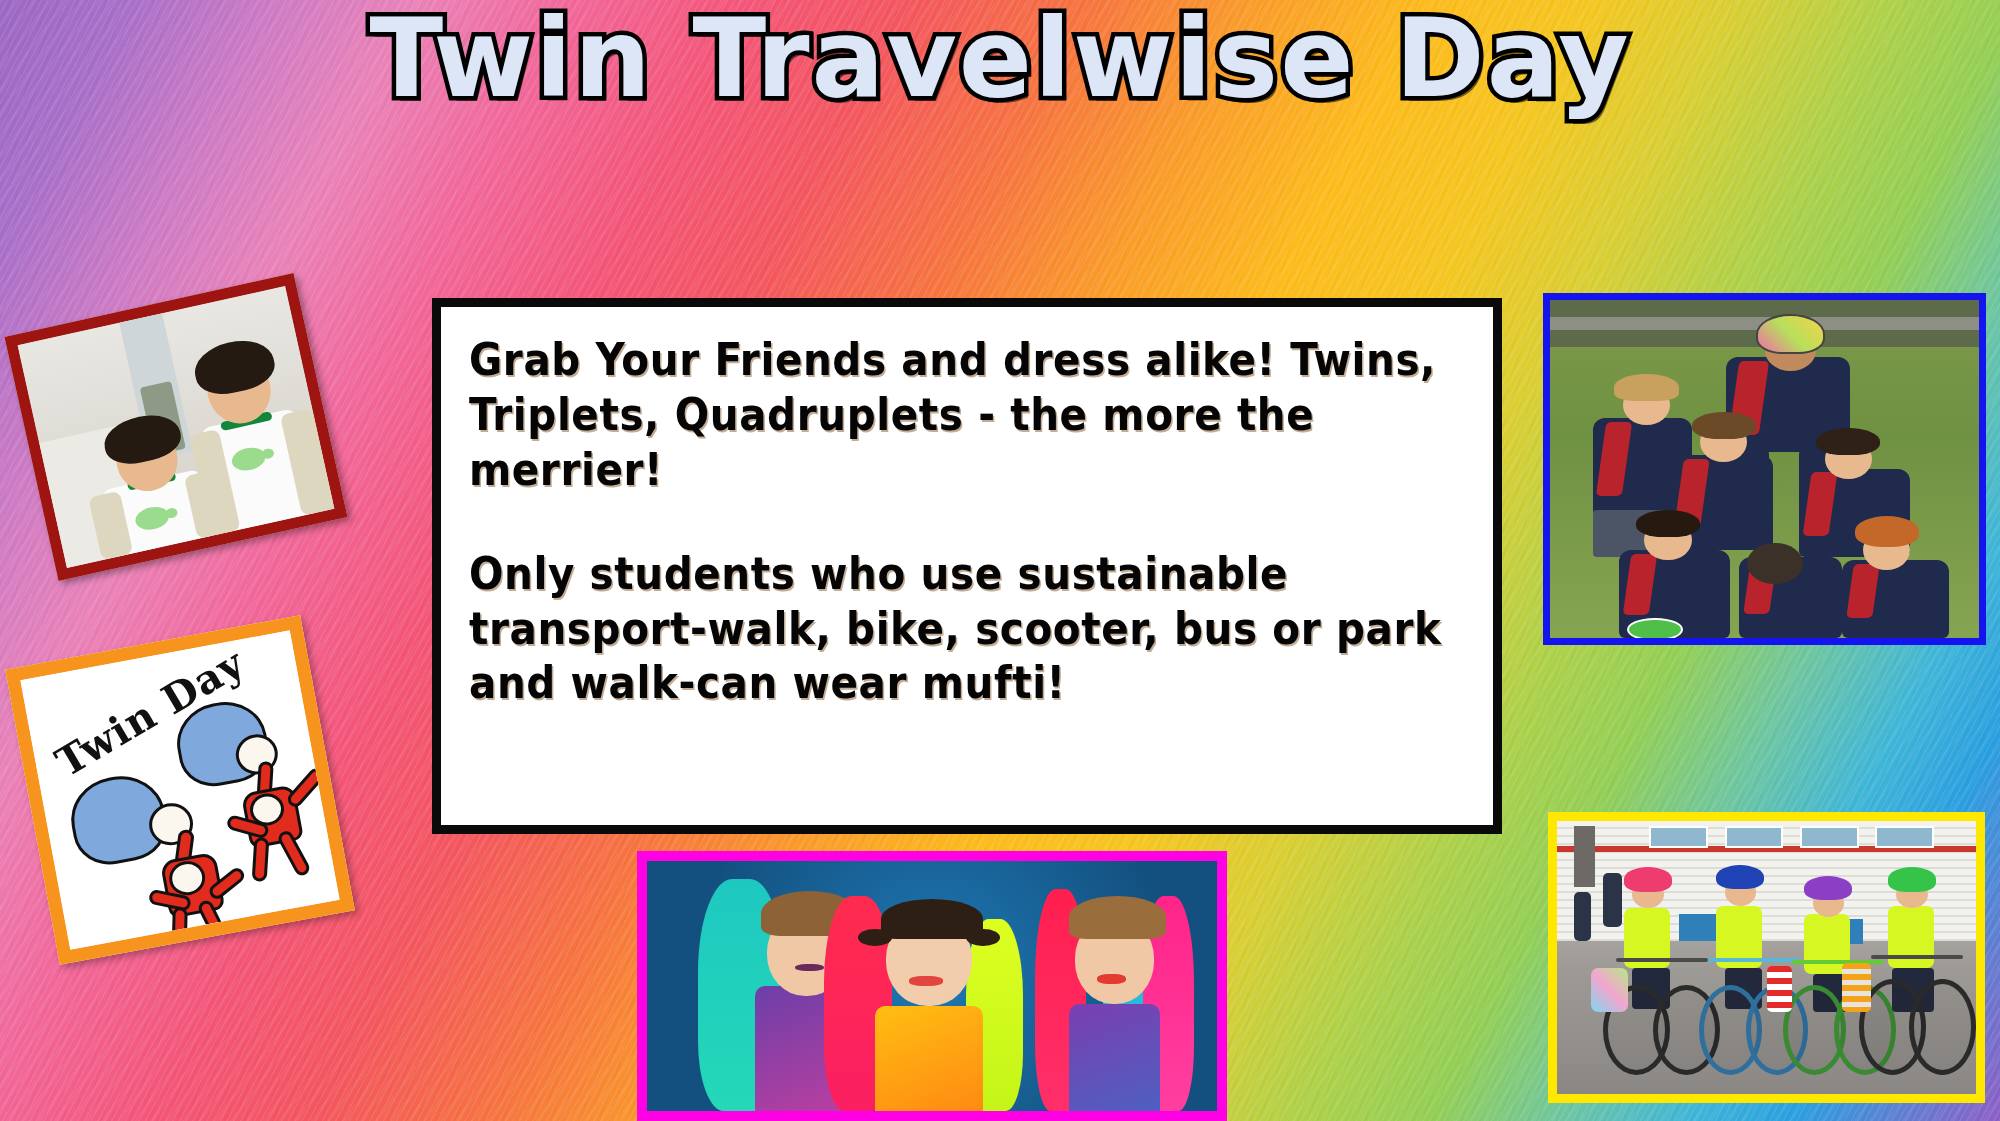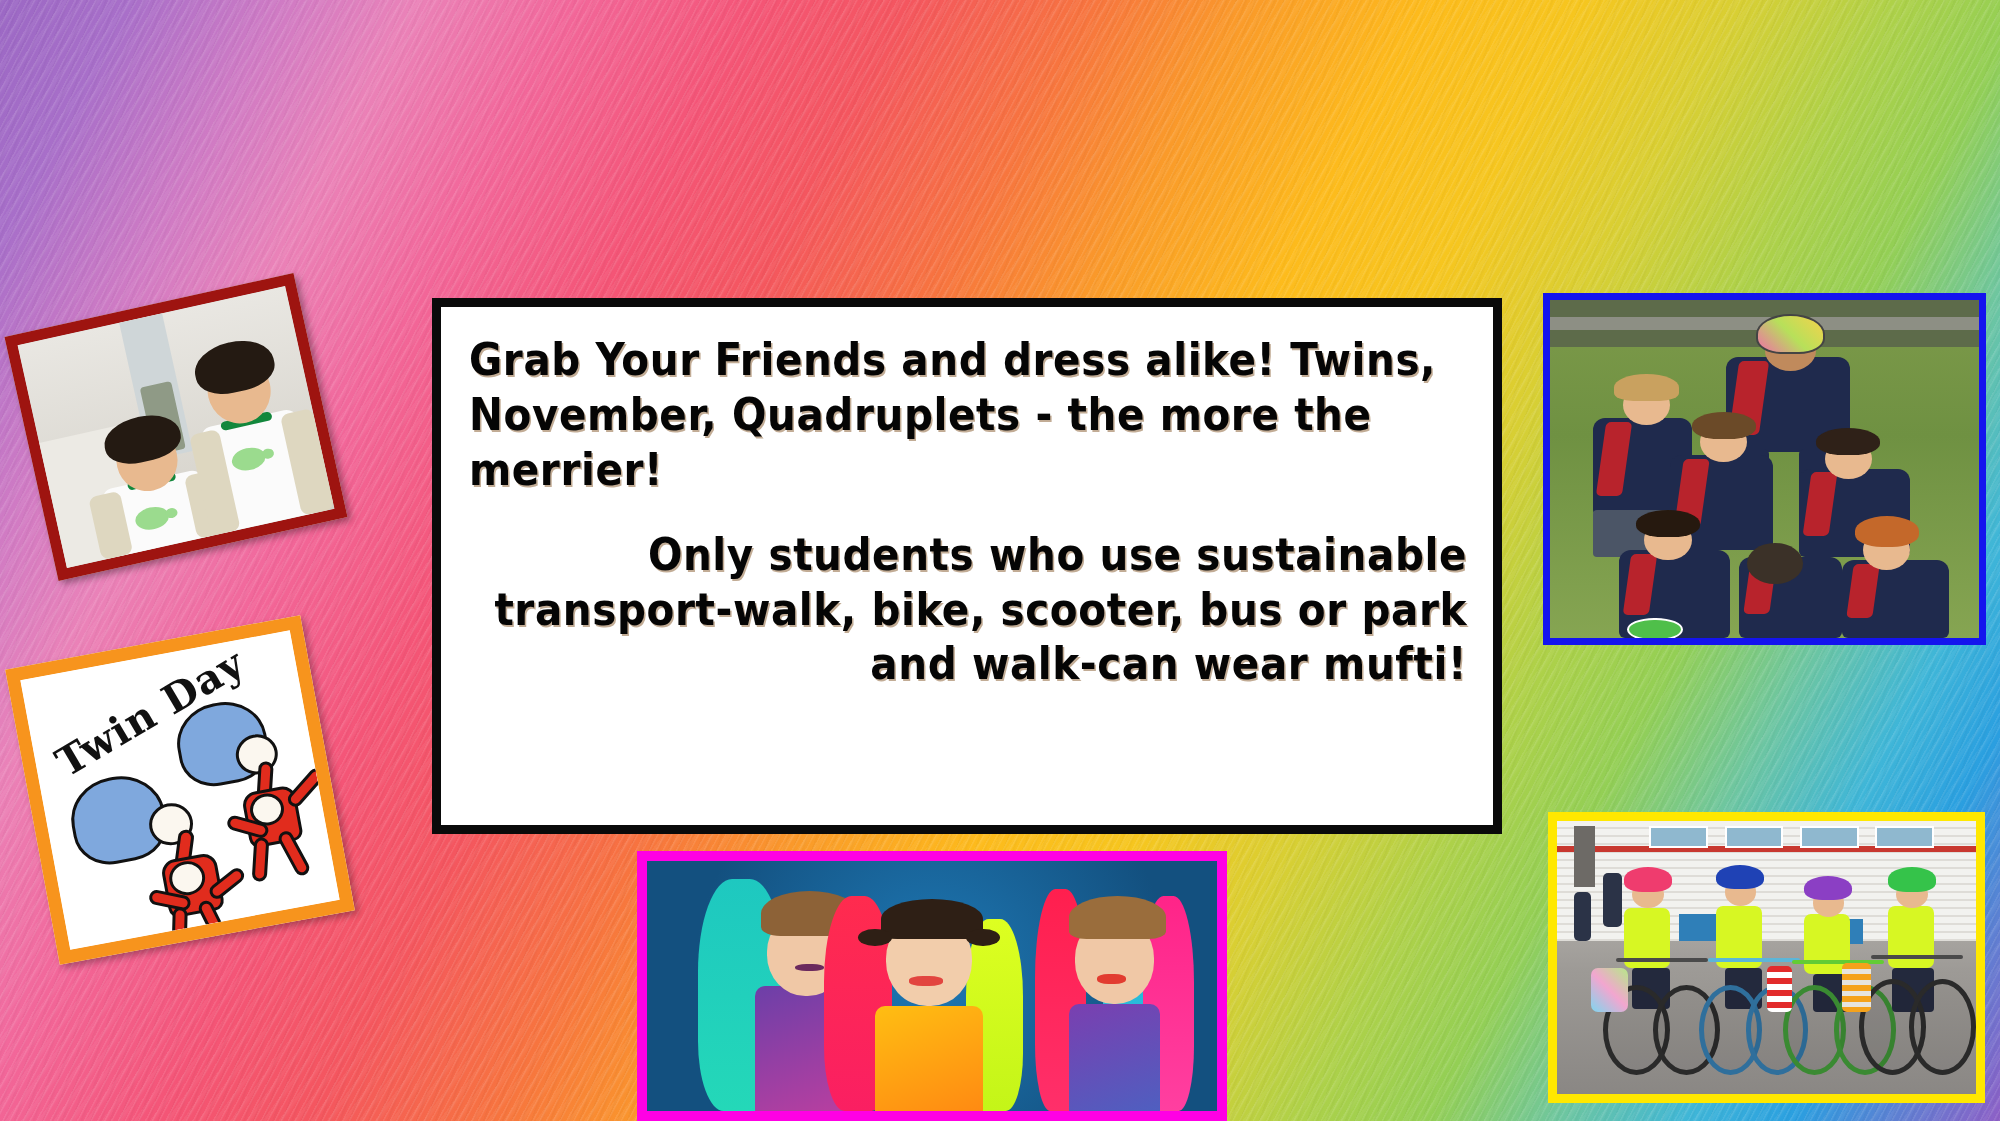--- a/index.html
+++ b/index.html
@@ -101,21 +101,21 @@
   }
   .panel-para {
     font-family: "DejaVu Sans Condensed", "DejaVu Sans", sans-serif;
     font-weight: 700;
     font-size: 45px;
     line-height: 1.22;
     color: #050505;
     letter-spacing: .6px;
     text-shadow: 1.5px 1.5px 0 rgba(120,70,20,.45);
   }
-  #panel-para-2 { margin-top: 30px; text-align: right; }
+  #panel-para-2 { margin-top: 49px; }
 
   
   .photo {
     position: absolute;
     overflow: hidden;
     background: #dcdcdc;
     z-index: 25;
   }
   .photo .inner { position: absolute; inset: 0; overflow: hidden; }
 
@@ -193,24 +193,25 @@
   }
 </style>
 </head>
 <body>
 
 <div id="poster">
 
   <div id="texture"></div>
 
   <div id="title-block">
+    <div class="title-line" id="title-line-1">Twin Travelwise Day</div>
   </div>
 
   <div id="text-panel">
-    <div class="panel-para" id="panel-para-1">Grab Your Friends and dress alike! Twins, November, Quadruplets - the more the merrier!</div>
+    <div class="panel-para" id="panel-para-1">Grab Your Friends and dress alike! Twins, Triplets, Quadruplets - the more the merrier!</div>
     <div class="panel-para" id="panel-para-2">Only students who use sustainable transport-walk, bike, scooter, bus or park and walk-can wear mufti!</div>
   </div>
 
   <div class="photo" id="photo-twin-boys">
     <div class="inner">
       <div class="bg-wall"></div>
       <div style="position:absolute;left:38%;top:0;width:16%;height:62%;background:#cfd6d8;"></div>
       <div style="position:absolute;left:40%;top:30%;width:12%;height:30%;background:#8f9a86;border-radius:4px;"></div>
       <div style="position:absolute;left:0;top:44%;width:34%;height:56%;background:#eceae4;"></div>
 

